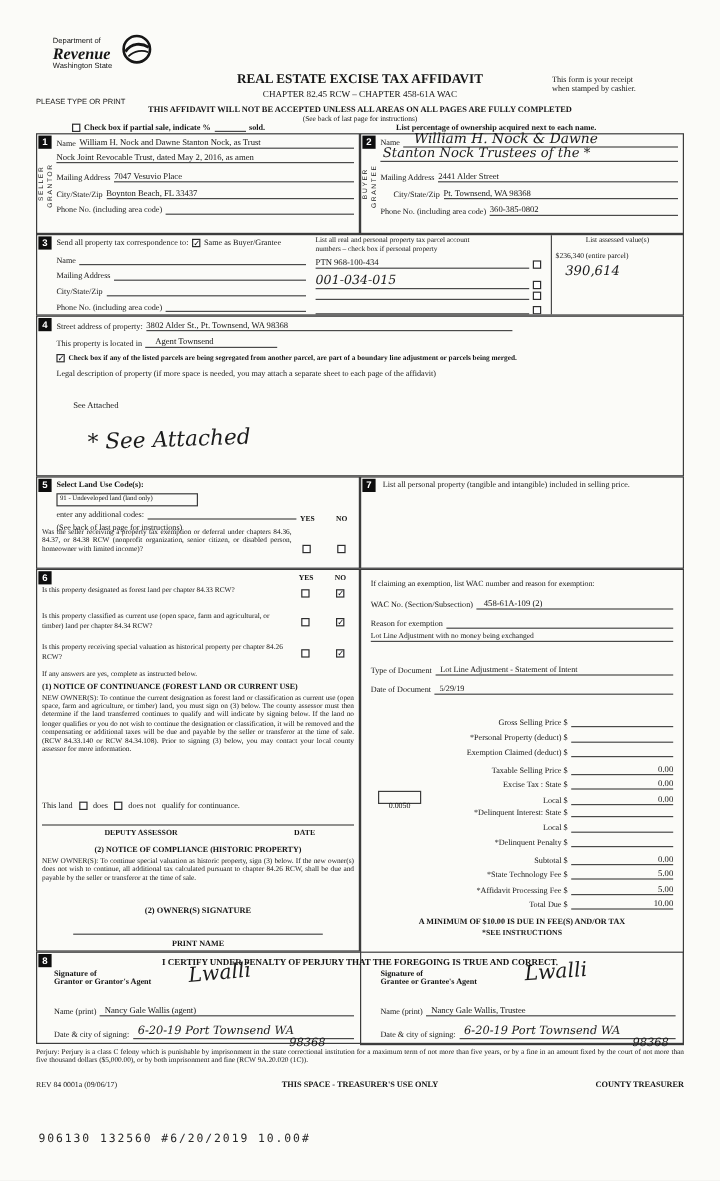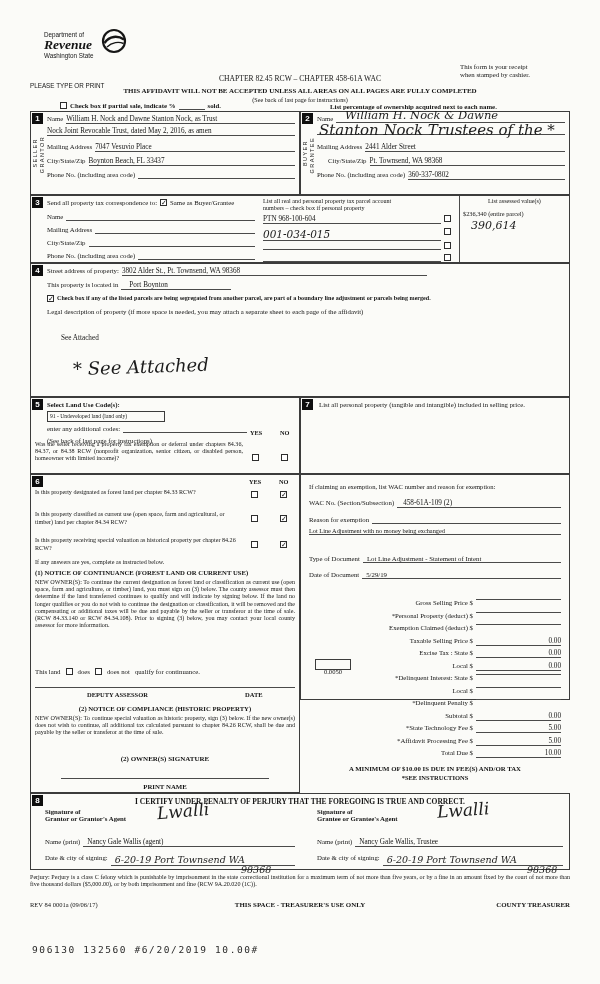--- a/index.html
+++ b/index.html
@@ -8,21 +8,21 @@
   .abs{position:absolute}
   .sec{position:absolute;border:1px solid #3c3c3c}
   .badge{position:absolute;width:11px;height:11px;background:#0e0e0e;color:#fff;font-size:8px;font-weight:bold;text-align:center;line-height:11px;font-family:"Liberation Sans",sans-serif;z-index:3}
   .vert{position:absolute;writing-mode:vertical-rl;transform:rotate(180deg);font-size:5.5px;letter-spacing:1.4px;font-family:"Liberation Sans",sans-serif;color:#222}
   .lbl{font-size:6.8px;white-space:nowrap}
   .sm{font-size:6.3px}
   .xs{font-size:6.1px}
   .val{font-size:7.2px;white-space:nowrap}
   .b{font-weight:bold}
   .u{border-bottom:1px solid #4a4a4a}
-  .row{position:absolute;display:flex;align-items:flex-start;gap:3px}
+  .row{position:absolute;display:flex;align-items:flex-end;gap:3px}
   .cb{display:inline-block;width:7px;height:7px;border:1px solid #2e2e2e;font-size:7px;line-height:6px;text-align:center;flex:none;background:#fff;color:#111}
   .hand{font-family:"DejaVu Serif",serif;font-style:italic;color:#1c1c1c;white-space:nowrap}
   .ctr{text-align:center}
   .just{text-align:justify;line-height:1.18}
   .sans{font-family:"Liberation Sans",sans-serif}
   .mrow{left:8px;right:8px}
 </style>
 </head>
 <body>
 
@@ -34,20 +34,21 @@
     <div class="sans" style="font-size:6.3px">Washington State</div>
   </div>
   <svg class="abs" style="left:101px;top:28px" width="26" height="26" viewBox="0 0 26 26">
     <circle cx="13" cy="13" r="11" fill="none" stroke="#161616" stroke-width="2.2"></circle>
     <path d="M3.5 15 C 8.5 7.5, 17 7.5, 23 11.5" stroke="#161616" stroke-width="2.4" fill="none"></path>
     <path d="M6 19 C 11 14, 18 13.5, 22.5 15.5" stroke="#161616" stroke-width="1.4" fill="none"></path>
   </svg>
 
   <div class="abs sans" style="left:30px;top:82px;font-size:6.3px">PLEASE TYPE OR PRINT</div>
 
+  <div class="abs ctr b" style="left:0;top:60px;width:600px;font-size:11px">REAL ESTATE EXCISE TAX AFFIDAVIT</div>
   <div class="abs ctr" style="left:0;top:74px;width:600px;font-size:7.6px">CHAPTER 82.45 RCW – CHAPTER 458-61A WAC</div>
 
   <div class="abs" style="left:460px;top:63px;width:120px;font-size:6.8px;line-height:1.25">
     <div>This form is your receipt</div>
     <div>when stamped by cashier.</div>
   </div>
 
   <div class="abs ctr b" style="left:0;top:87px;width:600px;font-size:7px">THIS AFFIDAVIT WILL NOT BE ACCEPTED UNLESS ALL AREAS ON ALL PAGES ARE FULLY COMPLETED</div>
   <div class="abs ctr" style="left:105px;top:96px;width:390px;font-size:6.2px">(See back of last page for instructions)</div>
 
@@ -89,32 +90,32 @@
     <div class="vert" style="left:1px;top:28px">BUYER</div>
     <div class="vert" style="left:8px;top:25px">GRANTEE</div>
     <div class="row" style="left:16px;top:3px;right:4px">
       <span class="lbl">Name</span>
       <span class="u" style="flex:1;height:8px"></span>
     </div>
     <div class="row" style="left:16px;top:15px;right:4px">
       <span class="u" style="flex:1;height:8px"></span>
     </div>
     <div class="abs hand" style="left:44px;top:-4px;font-size:11.5px">William H. Nock &amp; Dawne</div>
-    <div class="abs hand" style="left:18px;top:9px;font-size:15px">Stanton Nock Trustees of the *</div>
+    <div class="abs hand" style="left:18px;top:9px;font-size:11px">Stanton Nock Trustees of the *</div>
     <div class="row" style="left:16px;top:31px;right:4px">
       <span class="lbl">Mailing Address</span>
       <span class="val u" style="flex:1">2441 Alder Street</span>
     </div>
     <div class="row" style="left:27px;top:45px;right:4px">
       <span class="lbl">City/State/Zip</span>
       <span class="val u" style="flex:1">Pt. Townsend, WA  98368</span>
     </div>
     <div class="row" style="left:16px;top:59px;right:4px">
       <span class="lbl">Phone No. (including area code)</span>
-      <span class="val u" style="flex:1">360-337-0802</span>
+      <span class="val u" style="flex:1">360-385-0802</span>
     </div>
   </div>
 
   <div class="sec" style="left:30px;top:195px;width:540px;height:68px">
     <div class="badge" style="left:1px;top:1px">3</div>
     <div class="row" style="left:16px;top:3px">
       <span class="lbl">Send all property tax correspondence to:</span>
       <span class="cb">✓</span>
       <span class="lbl">Same as Buyer/Grantee</span>
     </div>
@@ -133,21 +134,21 @@
     <div class="row" style="left:16px;top:56px;width:208px">
       <span class="lbl">Phone No. (including area code)</span>
       <span class="u" style="flex:1;height:8px"></span>
     </div>
 
     <div class="abs xs" style="left:232px;top:2px;width:190px;line-height:1.2">
       <div>List all real and personal property tax parcel account</div>
       <div>numbers – check box if personal property</div>
     </div>
     <div class="row" style="left:232px;top:19px;width:188px">
-      <span class="val u" style="flex:1">PTN 968-100-604</span>
+      <span class="val u" style="flex:1">PTN 968-100-434</span>
       <span class="cb"></span>
     </div>
     <div class="row" style="left:232px;top:32px;width:188px">
       <span class="u hand" style="flex:1;font-size:10.5px">001-034-015</span>
       <span class="cb"></span>
     </div>
     <div class="row" style="left:232px;top:46px;width:188px">
       <span class="u" style="flex:1;height:8px"></span>
       <span class="cb"></span>
     </div>
@@ -164,21 +165,21 @@
   </div>
 
   <div class="sec" style="left:30px;top:263px;width:540px;height:134px">
     <div class="badge" style="left:1px;top:1px">4</div>
     <div class="row" style="left:16px;top:3px;width:380px">
       <span class="lbl">Street address of property:</span>
       <span class="val u" style="flex:1">3802 Alder St., Pt. Townsend, WA 98368</span>
     </div>
     <div class="row" style="left:16px;top:17px">
       <span class="lbl">This property is located in</span>
-      <span class="val u" style="width:110px;padding-left:8px">Port Boynton</span>
+      <span class="val u" style="width:110px;padding-left:8px">Agent Townsend</span>
     </div>
     <div class="row" style="left:16px;top:31px;right:4px">
       <span class="cb">✓</span>
       <span class="xs b" style="white-space:normal">Check box if any of the listed parcels are being segregated from another parcel, are part of a boundary line adjustment or parcels being merged.</span>
     </div>
     <div class="abs lbl" style="left:16px;top:44px">Legal description of property (if more space is needed, you may attach a separate sheet to each page of the affidavit)</div>
     <div class="abs val" style="left:30px;top:70px">See Attached</div>
     <div class="abs hand" style="left:42px;top:92px;font-size:18px;transform:rotate(-2deg)">* See Attached</div>
   </div>
 
@@ -240,21 +241,21 @@
     <div class="abs b" style="left:214px;top:216px;font-size:6.5px">DATE</div>
 
     <div class="abs ctr b" style="left:0;top:230px;width:268px;font-size:6.7px">(2) NOTICE OF COMPLIANCE (HISTORIC PROPERTY)</div>
     <div class="abs xs just" style="left:4px;top:240px;width:260px;white-space:normal">NEW OWNER(S): To continue special valuation as historic property, sign (3) below. If the new owner(s) does not wish to continue, all additional tax calculated pursuant to chapter 84.26 RCW, shall be due and payable by the seller or transferor at the time of sale.</div>
 
     <div class="abs ctr b" style="left:0;top:280px;width:268px;font-size:7px">(2) OWNER(S) SIGNATURE</div>
     <div class="abs u" style="left:30px;right:30px;top:298px;height:6px"></div>
     <div class="abs ctr b" style="left:0;top:308px;width:268px;font-size:6.8px">PRINT NAME</div>
   </div>
 
-  <div class="sec" style="left:300px;top:474px;width:270px;height:226px">
+  <div class="sec" style="left:300px;top:474px;width:270px;height:397px">
     <div class="abs" style="left:8px;top:8px;font-size:6.6px">If claiming an exemption, list WAC number and reason for exemption:</div>
     <div class="row" style="left:8px;top:24px;right:8px">
       <span class="lbl">WAC No. (Section/Subsection)</span>
       <span class="val u" style="flex:1;padding-left:6px">458-61A-109 (2)</span>
     </div>
     <div class="row" style="left:8px;top:41px;right:8px">
       <span class="lbl">Reason for exemption</span>
       <span class="u" style="flex:1;height:8px"></span>
     </div>
     <div class="abs u" style="left:8px;top:52px;right:8px;font-size:6.3px">Lot Line Adjustment with no money being exchanged</div>

